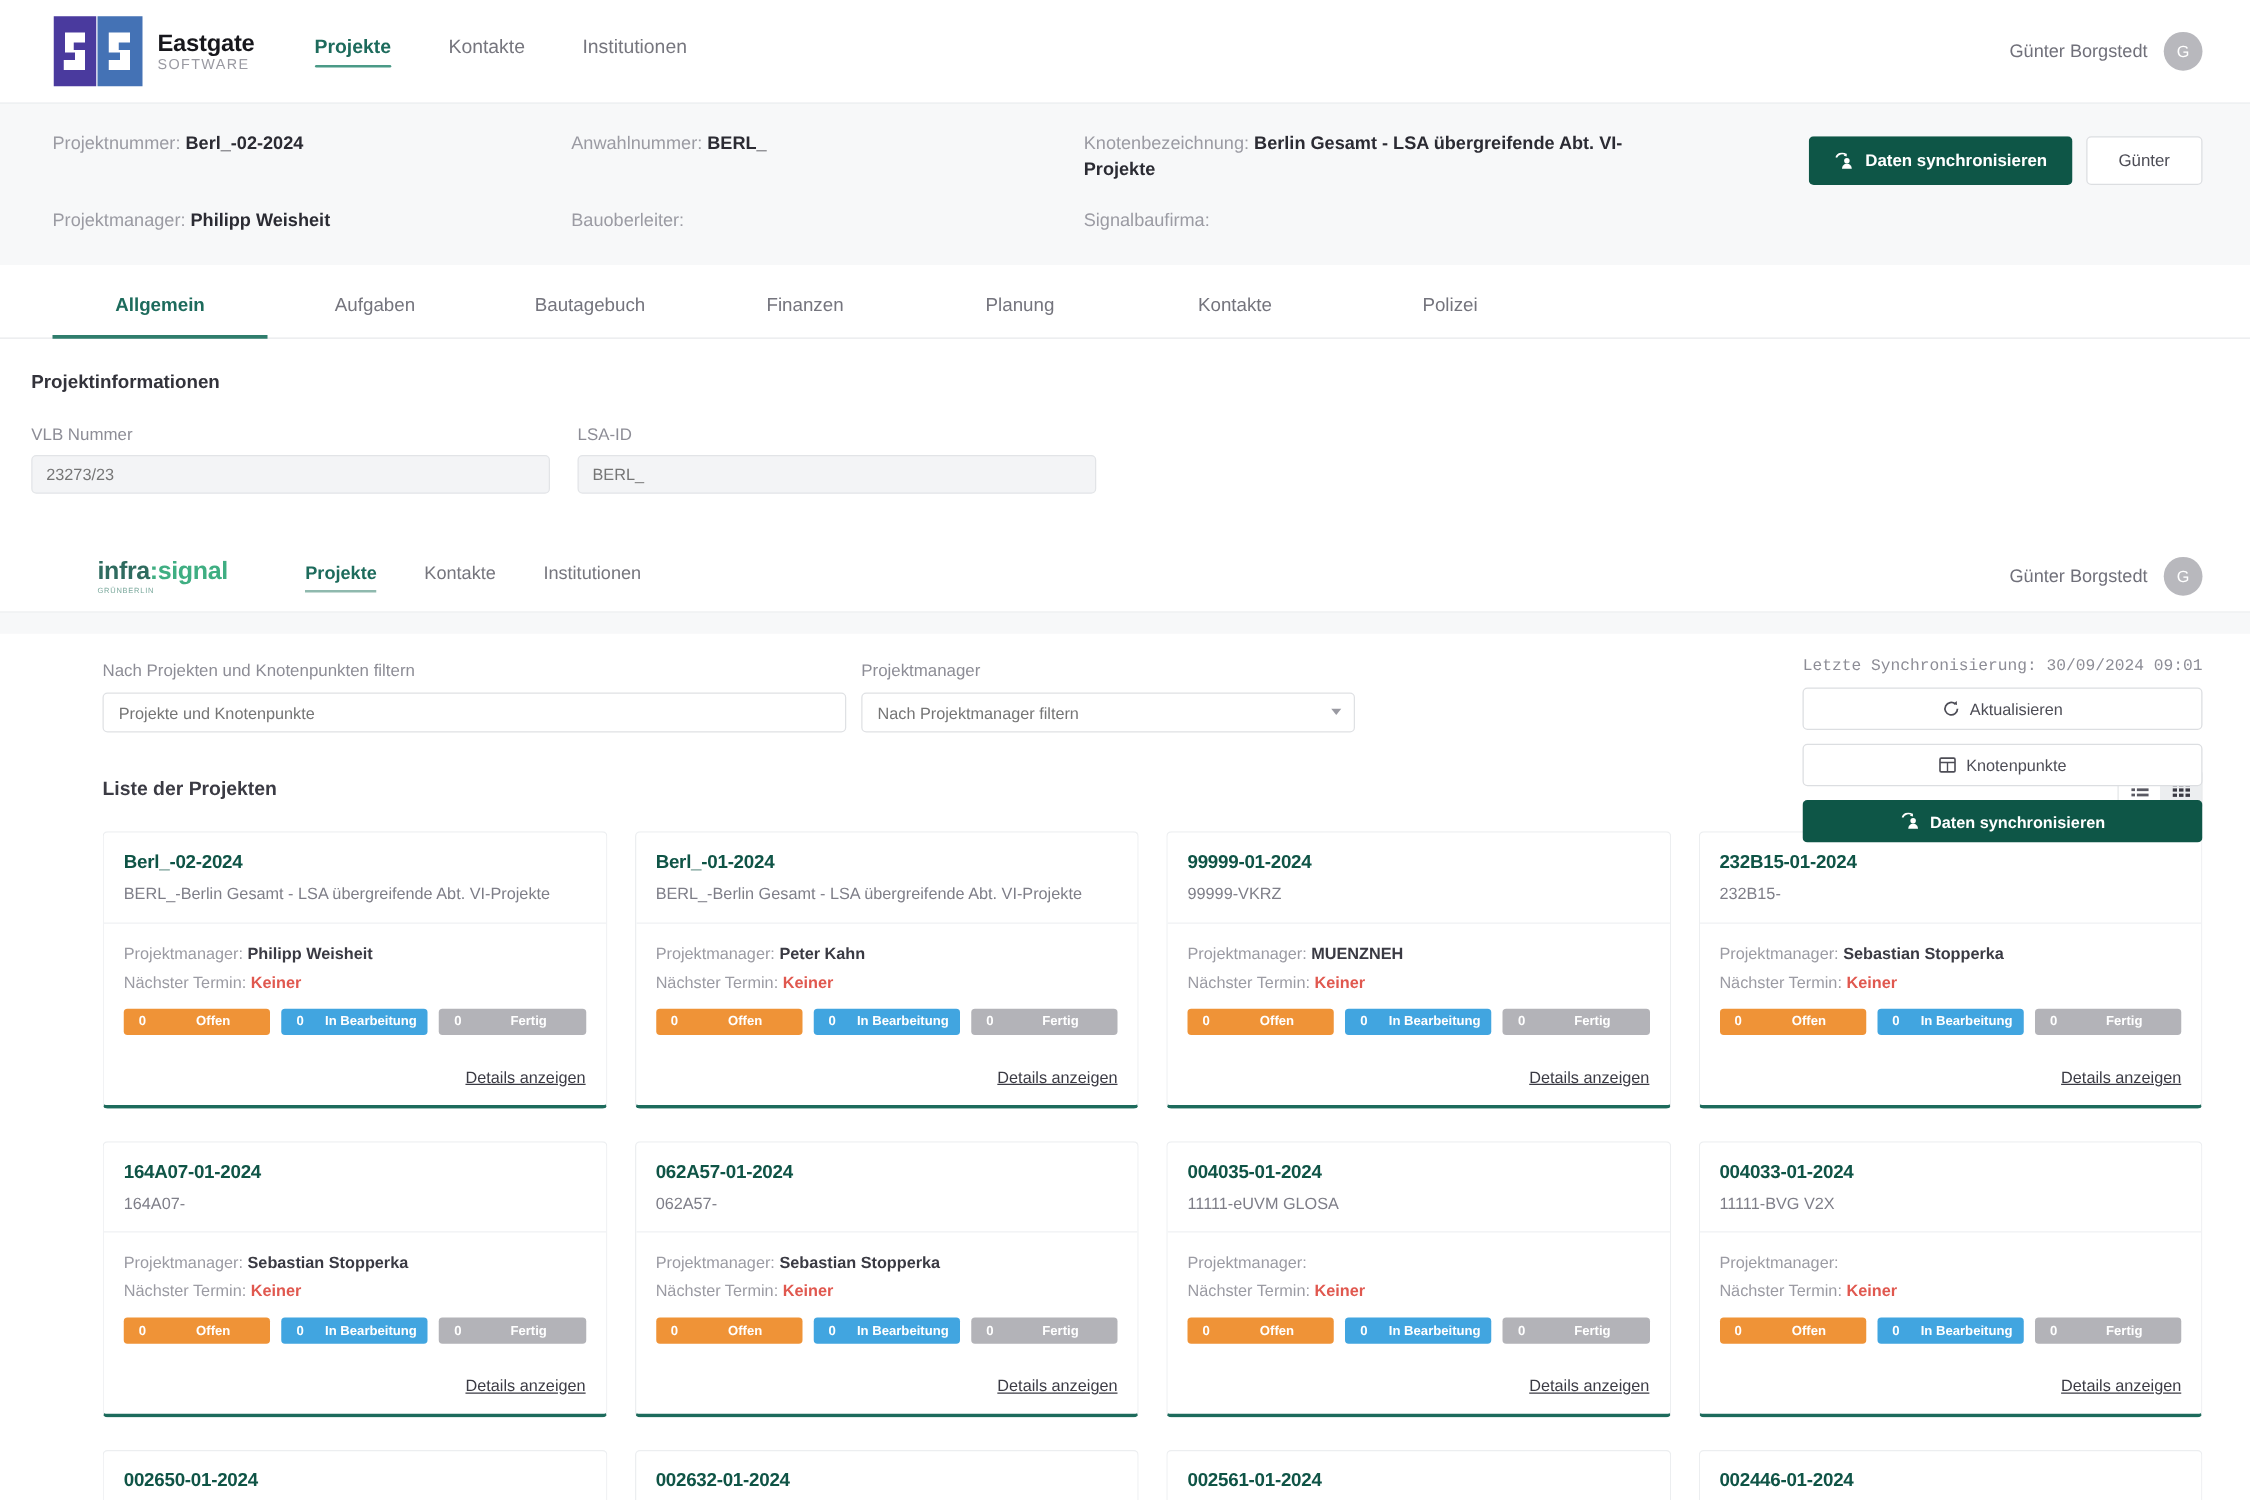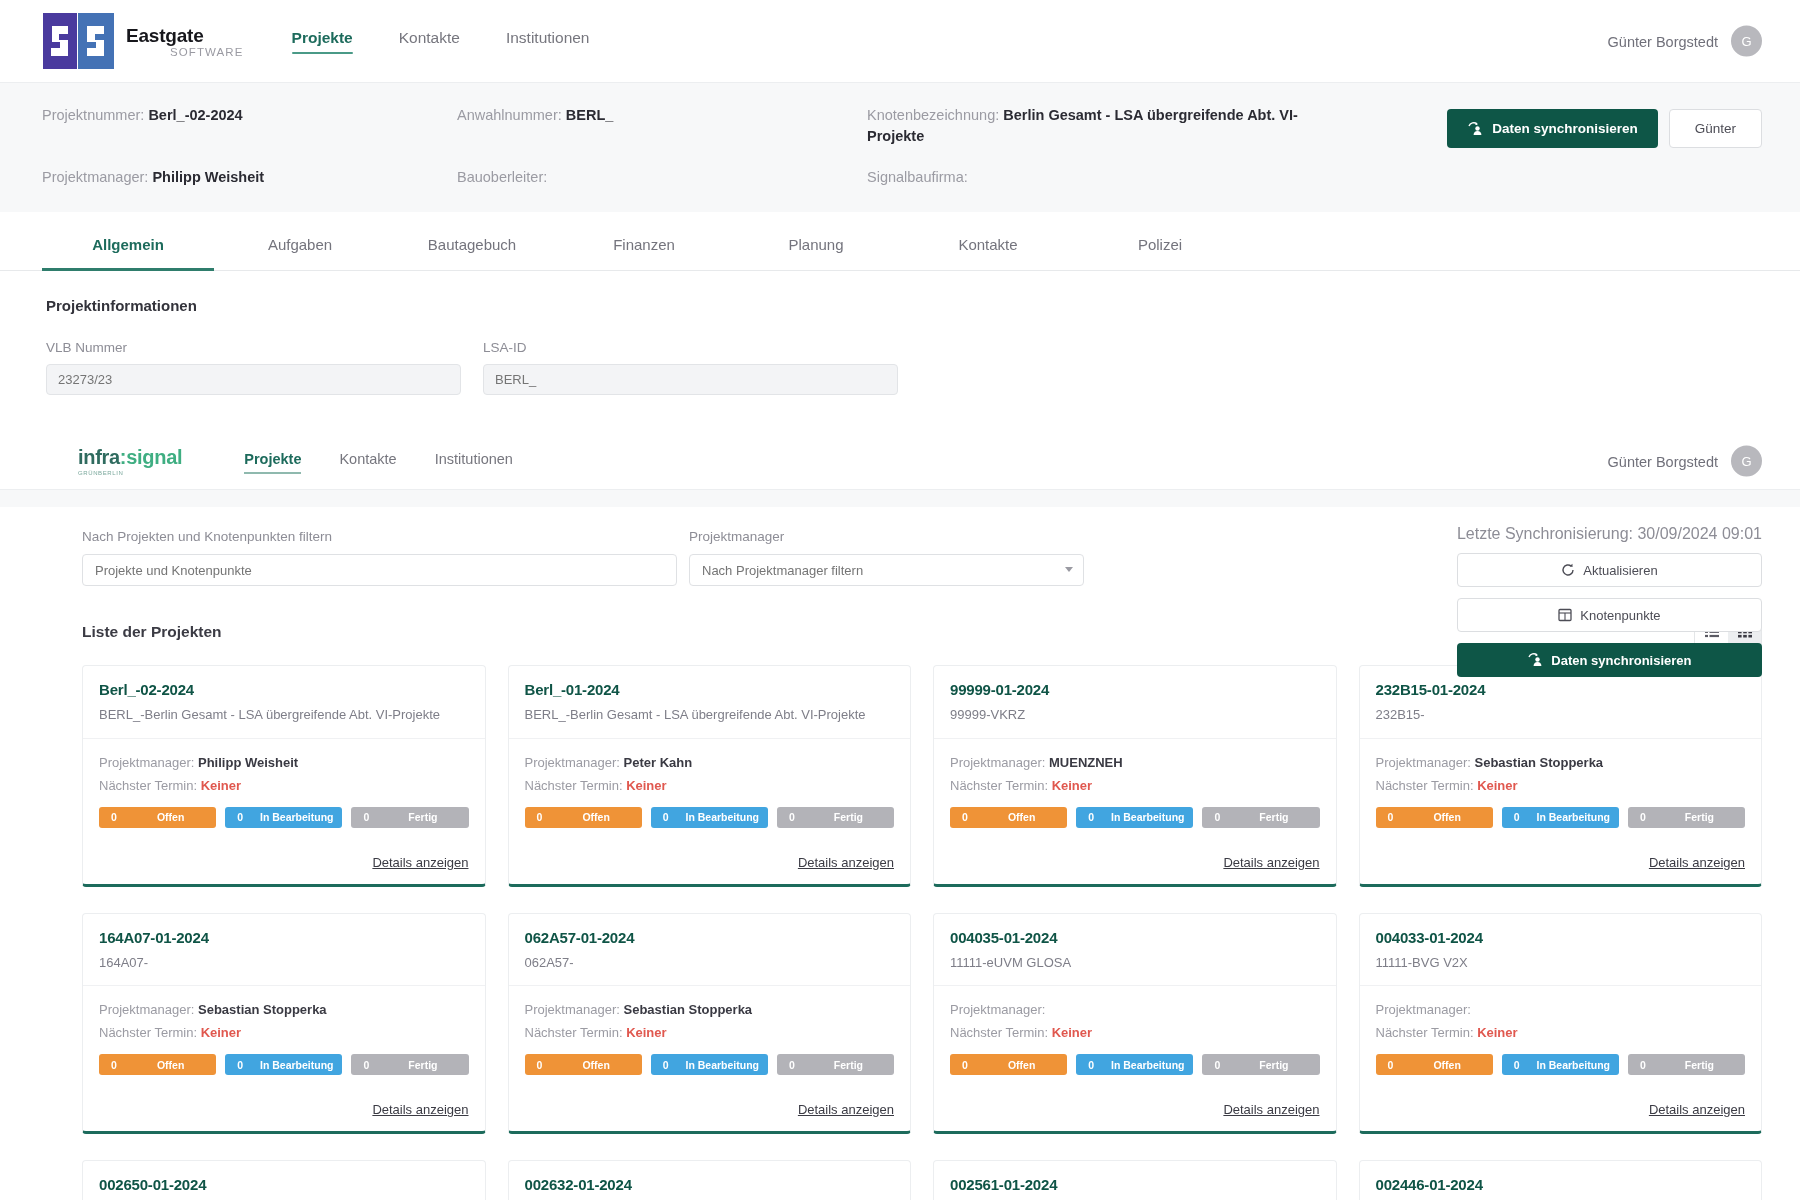--- a/index.html
+++ b/index.html
@@ -23,21 +23,21 @@
   }
   .eg-logo { display: flex; align-items: center; gap: 11px; }
   .eg-mark { width: 73px; height: 58px; display: block; }
   .eg-wordmark { line-height: 1; padding-top: 2px; }
   .eg-name {
     font-size: 19px; font-weight: bold; color: #17171c;
     letter-spacing: -0.2px; display: block;
   }
   .eg-sub {
     font-size: 11.5px; color: #9a9aa2; letter-spacing: 1.1px;
-    display: block; margin-top: 2px; margin-left: 44px;
+    display: block; margin-top: 2px;
   }
 
   .outer-nav { display: flex; align-items: center; gap: 46px; margin-left: 48px; }
   .outer-nav-item {
     font-size: 15.5px; color: #76767e; padding-bottom: 6px;
     position: relative; cursor: pointer; white-space: nowrap;
   }
   .outer-nav-item.active { color: #1d6b5c; font-weight: bold; }
   .outer-nav-item.active::after {
     content: ""; position: absolute; left: 0; right: 0; bottom: -1px;
@@ -99,21 +99,21 @@
     color: #74747d; padding: 24px 0 17px; cursor: pointer;
     position: relative;
   }
   .tab.active { color: #1d6b5c; font-weight: bold; }
   .tab.active::after {
     content: ""; position: absolute; left: 0; right: 0; bottom: -1px;
     height: 3px; background: #2f7d6c;
   }
 
   
-  .form-sec { padding: 26px 46px 0; }
+  .form-sec { padding: 26px 25px 0; }
   .sec-title {
     font-size: 15px; font-weight: bold; color: #33333b; margin-bottom: 26px;
   }
   .field-row { display: flex; gap: 22px; }
   .field { width: 415px; }
   .field-label { font-size: 13.5px; color: #8d8d96; margin-bottom: 9px; display: block; }
   .field-input {
     width: 100%; height: 31px; border: 1px solid #e2e4e7; border-radius: 4px;
     background: #f3f4f6; color: #a9a9b2; font-size: 13px;
     padding: 0 11px; font-family: "Liberation Sans", sans-serif;
@@ -156,21 +156,21 @@
     background: #fff; color: #aeaeb6; font-size: 13px; padding: 0 12px;
     font-family: "Liberation Sans", sans-serif;
   }
   .select-wrap { position: relative; }
   .select-caret {
     position: absolute; right: 11px; top: 13px;
     width: 0; height: 0; border-left: 4.5px solid transparent;
     border-right: 4.5px solid transparent; border-top: 5px solid #9a9aa2;
   }
   .sync-block { position: absolute; right: 38px; top: 18px; text-align: right; }
-  .sync-note { font-size: 16px; color: #8d8d96; margin-bottom: 10px; white-space: nowrap; }
+  .sync-note { font-size: 13px; color: #8d8d96; margin-bottom: 10px; white-space: nowrap; font-family: Liberation Mono, monospace; }
   .sync-btns { display: flex; gap: 11px; flex-direction: column; }
   .btn-sm { height: 34px; font-size: 13px; padding: 0 17px; gap: 8px; }
   .btn-sm.btn-primary { font-weight: bold; padding: 0 17px; }
 
   
   .list-head {
     padding: 30px 38px 0 82px; display: flex; align-items: center;
     justify-content: space-between;
   }
   .list-title { font-size: 15.5px; font-weight: bold; color: #3b3b44; }

